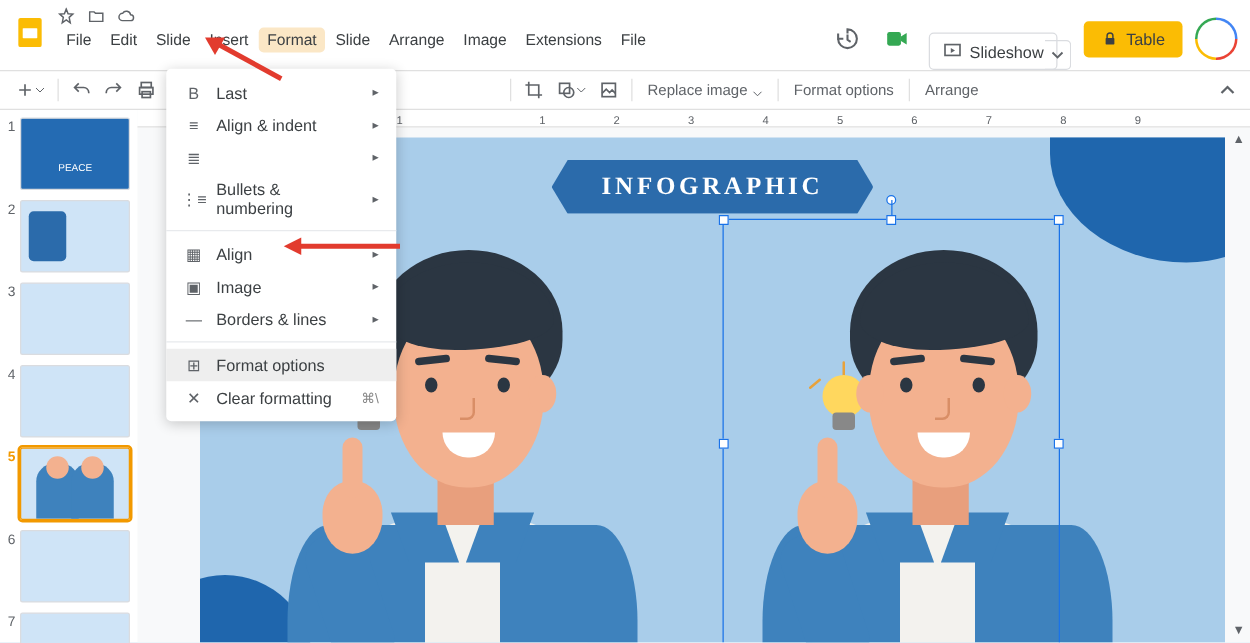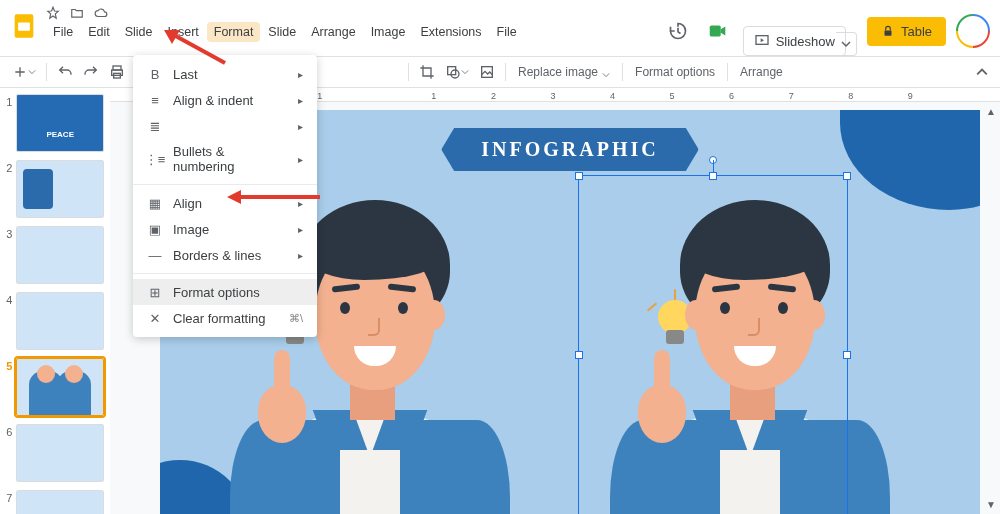--- a/index.html
+++ b/index.html
@@ -226,21 +226,21 @@
         <path d="M1 7l4-4 4 4" fill="none" stroke="#5f6368" stroke-width="1.5"></path>
       </svg>
     </div>
 </div>
 
 <div class="workspace">
   <div class="thumb-panel">
     <div class="thumb-row">
         <div class="thumb-num">1</div>
         <div class="thumb" style="background:#246bb3;">
-          <div style="position:absolute;inset:0;display:flex;align-items:center;justify-content:center;color:#fff;font-size:8px;font-weight:bold;margin-top:23px;">PEACE</div>
+          <div style="position:absolute;inset:0;display:flex;align-items:center;justify-content:center;color:#fff;font-size:8px;font-weight:normal;margin-top:23px;">PEACE</div>
         </div>
       </div>
     <div class="thumb-row">
         <div class="thumb-num">2</div>
         <div class="thumb">
           <div style="position:absolute;left:6px;top:8px;width:30px;height:40px;background:#2b6bab;border-radius:4px;"></div>
         </div>
       </div>
     <div class="thumb-row">
         <div class="thumb-num">3</div>

